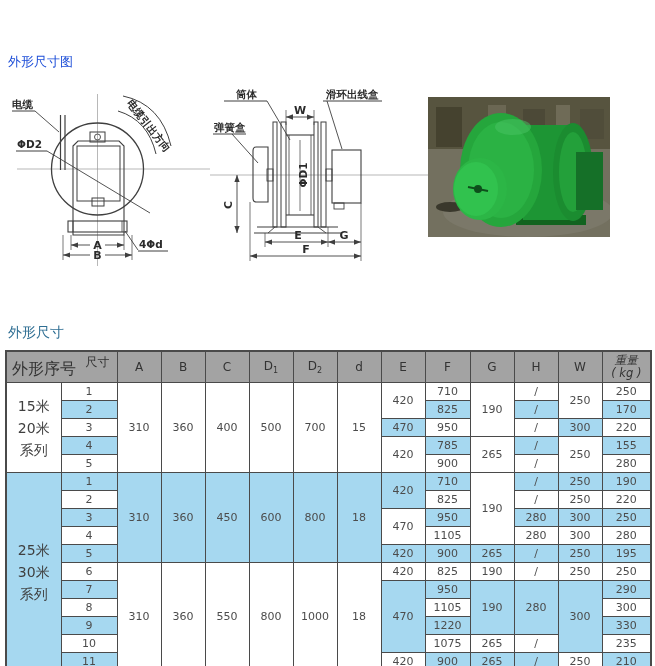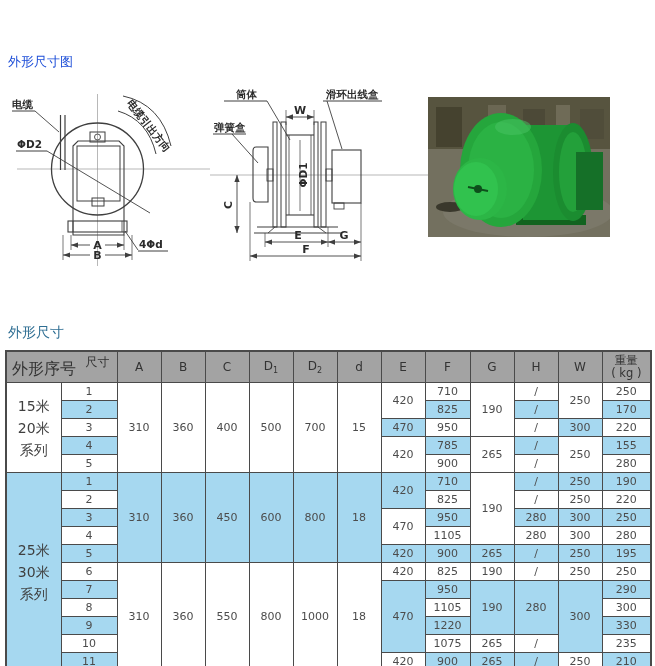--- a/index.html
+++ b/index.html
@@ -11,21 +11,21 @@
   .svgbox{position:absolute;}
   svg text{font-family:"DejaVu Sans","Liberation Sans",sans-serif;}
   .dlabel{font-size:10.5px;font-weight:600;fill:#2b2b2b;}
   .dimletter{font-size:11px;font-weight:bold;fill:#2b2b2b;}
   table.dim{position:absolute;left:5px;top:350px;width:645px;border-collapse:collapse;table-layout:fixed;
             border:2px solid #4a4a4a;}
   table.dim th,table.dim td{border:1px solid #4a4a4a;text-align:center;vertical-align:middle;
             padding:0;font-weight:normal;}
   table.dim thead th{background:#a3a3a3;height:30px;font-size:12px;color:#333;}
   table.dim thead th .sub{font-size:8px;vertical-align:sub;}
-  table.dim thead th .line{display:block;line-height:13px;font-size:11.5px;}
+  table.dim thead th .line{display:block;line-height:13px;font-size:11.5px;font-style:italic;}
   table.dim tbody td{height:17px;line-height:15px;font-size:11px;color:#4c4c4c;background:#fff;}
   table.dim td.blue{background:#a6d8f0;}
   table.dim td.grp{white-space:pre-line;line-height:22px;font-size:14px;color:#3f3f3f;}
   th.corner{position:relative;background-color:#a6d8f0;
     background-image:linear-gradient(to bottom right,rgba(0,0,0,0) calc(50% - 0.8px),#4a4a4a calc(50% - 0.8px),#4a4a4a calc(50% + 0.8px),rgba(0,0,0,0) calc(50% + 0.8px));}
   th.corner .ctop{position:absolute;top:2px;right:7px;font-size:12px;color:#333;}
   th.corner .cbot{position:absolute;bottom:2px;left:5px;font-size:16px;color:#333;}
 </style>
 </head>
 <body>

